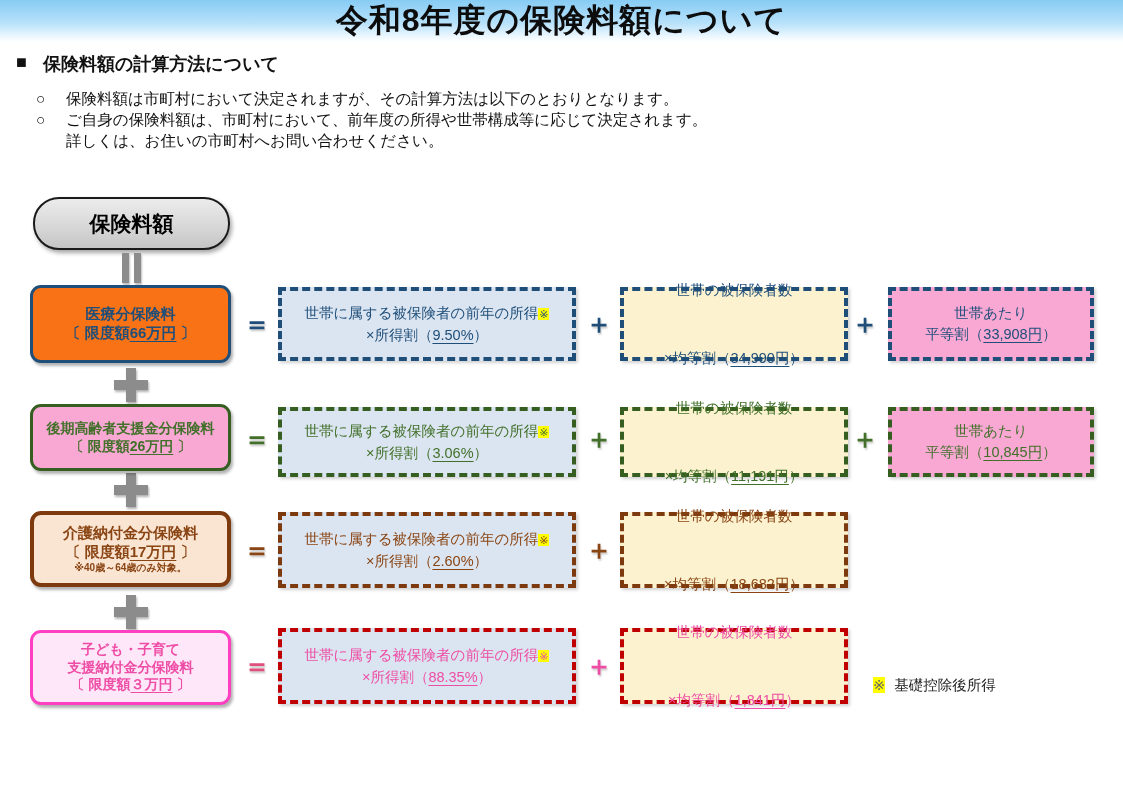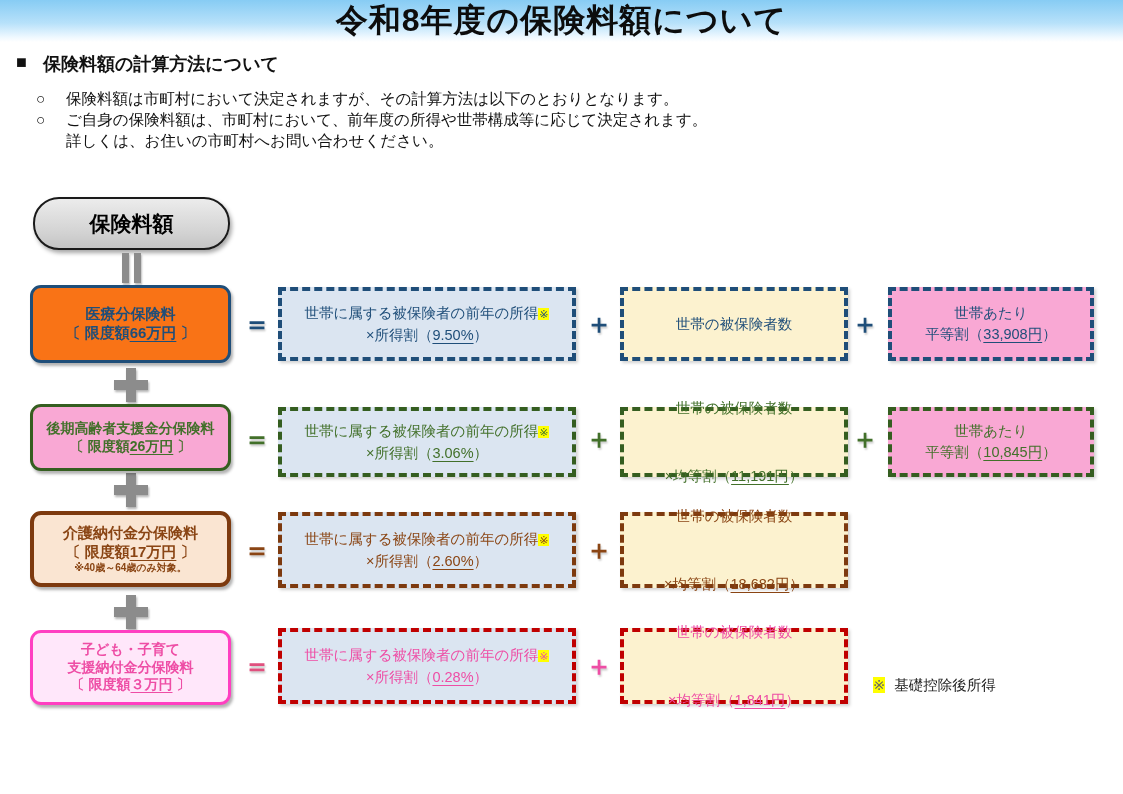--- a/index.html
+++ b/index.html
@@ -163,20 +163,21 @@
 <div class="abs op eq c3 r3">＝</div>
 <div class="abs op eq c4e r4">＝</div>
 
 <div class="abs dbox colA row1 f-blue t1">
   <div><span>世帯に属する被保険者の前年の所得</span><span class="hl">※</span></div>
   <div><span>×所得割（</span><span class="ul">9.50%</span><span>）</span></div>
 </div>
 <div class="abs op plus1 c1 r1">＋</div>
 <div class="abs dbox colB row1 f-cream t1">
   <div>世帯の被保険者数</div>
+  <div><span>×均等割（</span><span class="ul">34,990円</span><span>）</span></div>
 </div>
 <div class="abs op plus2 c1 r1">＋</div>
 <div class="abs dbox colC row1 f-green t1">
   <div>世帯あたり</div>
   <div><span>平等割（</span><span class="ul">33,908円</span><span>）</span></div>
 </div>
 
 <div class="abs dbox colA row2 f-blue t2">
   <div><span>世帯に属する被保険者の前年の所得</span><span class="hl">※</span></div>
   <div><span>×所得割（</span><span class="ul">3.06%</span><span>）</span></div>
@@ -197,21 +198,21 @@
   <div><span>×所得割（</span><span class="ul">2.60%</span><span>）</span></div>
 </div>
 <div class="abs op plus1 c3 r3">＋</div>
 <div class="abs dbox colB row3 f-cream t3">
   <div>世帯の被保険者数</div>
   <div><span>×均等割（</span><span class="ul">18,682円</span><span>）</span></div>
 </div>
 
 <div class="abs dbox colA row4 f-blue t4">
   <div><span>世帯に属する被保険者の前年の所得</span><span class="hl">※</span></div>
-  <div><span>×所得割（</span><span class="ul">0.28%</span><span>）</span></div>
+  <div><span>×所得割（</span><span class="ul">88.35%</span><span>）</span></div>
 </div>
 <div class="abs op plus1 c4p r4">＋</div>
 <div class="abs dbox colB row4 f-cream t4">
   <div>世帯の被保険者数</div>
   <div><span>×均等割（</span><span class="ul">1,841円</span><span>）</span></div>
 </div>
 
 <div class="abs footnote">
   <span class="mark">※</span>
   <span>基礎控除後所得</span>

